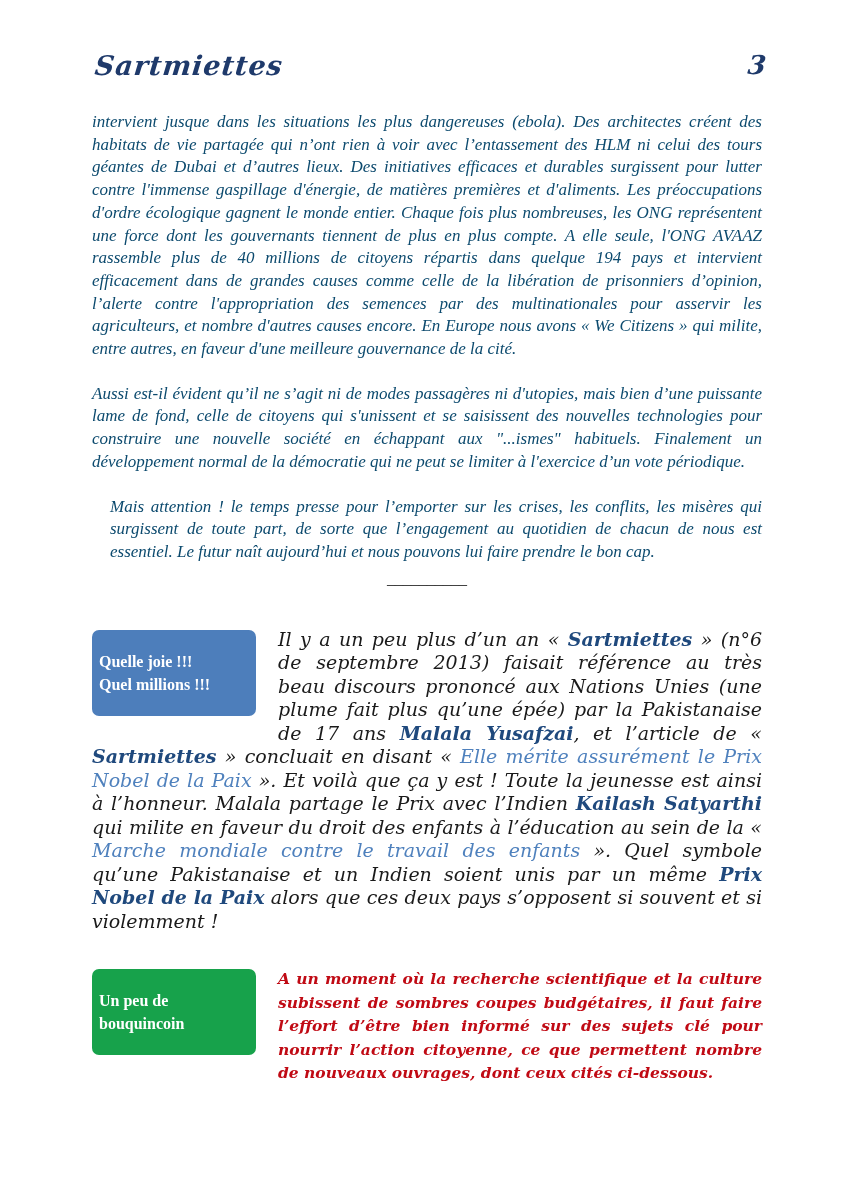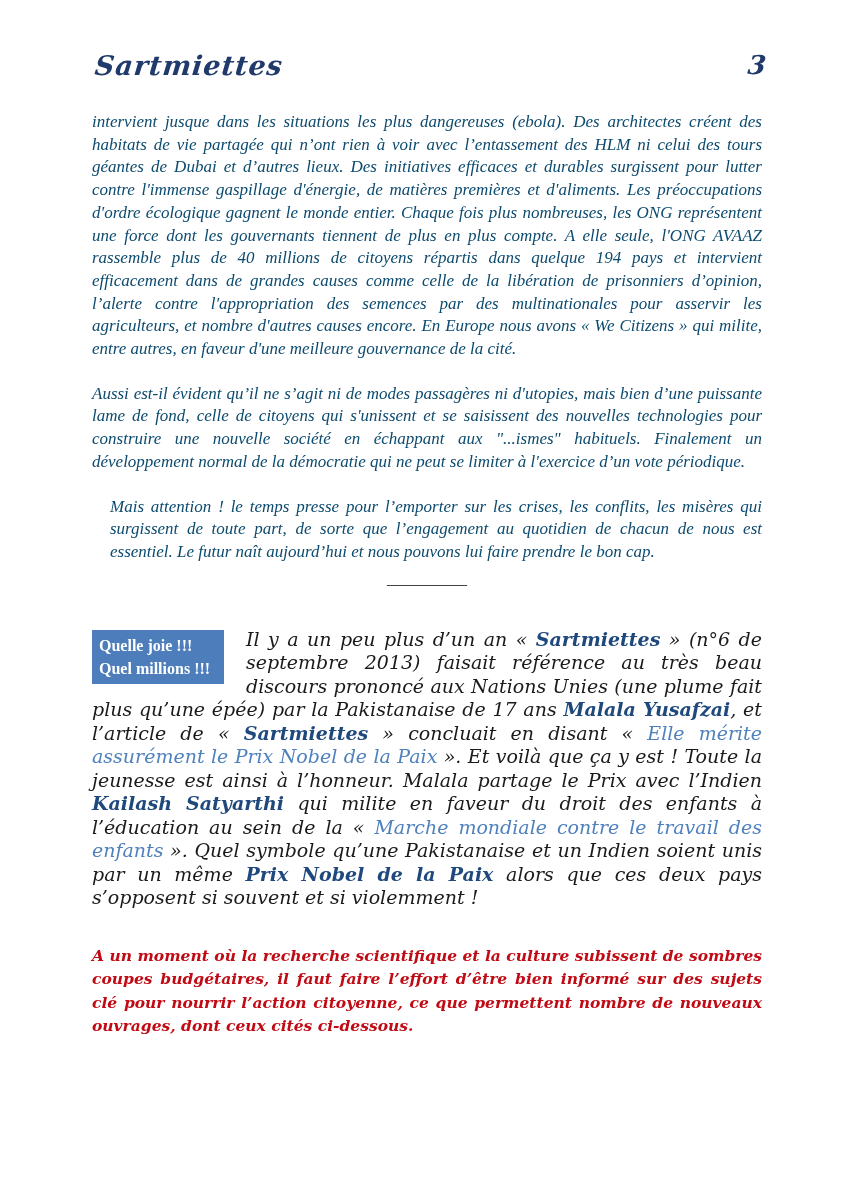--- a/index.html
+++ b/index.html
@@ -41,23 +41,24 @@
   }
   .bodytext p:last-child{margin-bottom:0;margin-left:18px;}
   .divider{
     text-align:center;font-size:16px;color:#1a1a1a;letter-spacing:0;
     margin:6px 0 40px 0;font-style:normal;
   }
   
   .sect{clear:both;overflow:visible;}
   .sect::after{content:"";display:block;clear:both;}
   .badge{
-    float:left;width:132px;margin:2px 22px 14px 0;padding:4px 7px;
+    float:left;width:164px;margin:2px 22px 14px 0;padding:20px 7px;
     color:#ffffff;font-weight:bold;font-size:16px;line-height:23px;
     font-family:"Liberation Serif",serif;
+    border-radius:7px;
   }
   .badge.blue{background:var(--box-blue);}
   .badge.red{background:var(--box-red);text-align:center;font-style:italic;padding-top:6px;padding-bottom:8px;}
   .badge.green{background:var(--box-green);}
   .badge .smiley{font-style:normal;font-size:16px;line-height:20px;display:block;}
   .richtext{
     font-family:"DejaVu Serif",serif;font-style:italic;
     font-size:19px;line-height:23.5px;color:#1a1a1a;text-align:justify;
   }
   .seg-n{}
@@ -102,17 +103,21 @@
     <div class="sect sect-joie">
       <div class="badge blue">
         <div>Quelle joie !!!</div>
         <div>Quel millions !!!</div>
       </div>
       <p class="richtext"><span class="seg-n">Il y a un peu plus d’un an « </span><span class="seg-bb">Sartmiettes</span><span class="seg-n"> » (n°6 de septembre 2013) faisait référence au très beau discours prononcé aux Nations Unies (une plume fait plus qu’une épée) par la Pakistanaise de 17 ans </span><span class="seg-bb">Malala Yusafzai</span><span class="seg-n">, et l’article de « </span><span class="seg-bb">Sartmiettes</span><span class="seg-n"> » concluait en disant « </span><span class="seg-lb">Elle mérite assurément le Prix Nobel de la Paix</span><span class="seg-n"> ».  Et voilà que ça y est ! Toute la jeunesse est ainsi à l’honneur.  Malala partage le Prix avec l’Indien </span><span class="seg-bb">Kailash Satyarthi</span><span class="seg-n"> qui milite en faveur du droit des enfants à l’éducation au sein de la « </span><span class="seg-lb">Marche mondiale contre le travail des enfants</span><span class="seg-n"> ».  Quel symbole qu’une Pakistanaise et un Indien soient unis par un même </span><span class="seg-bb">Prix Nobel de la Paix</span><span class="seg-n"> alors que ces deux pays s’opposent si souvent et si violemment !</span></p>
     </div>
 
 
     <div class="sect sect-bouquin">
+      <div class="badge green">
+        <div>Un peu de</div>
+        <div>bouquincoin</div>
+      </div>
       <p class="redtext">A un moment où la recherche scientifique et la culture subissent de sombres coupes budgétaires, il faut faire l’effort d’être bien informé sur des sujets clé pour nourrir l’action citoyenne, ce que permettent nombre de nouveaux ouvrages, dont ceux cités ci-dessous.</p>
     </div>
 
   </div>
 </div>
 
 </body></html>

